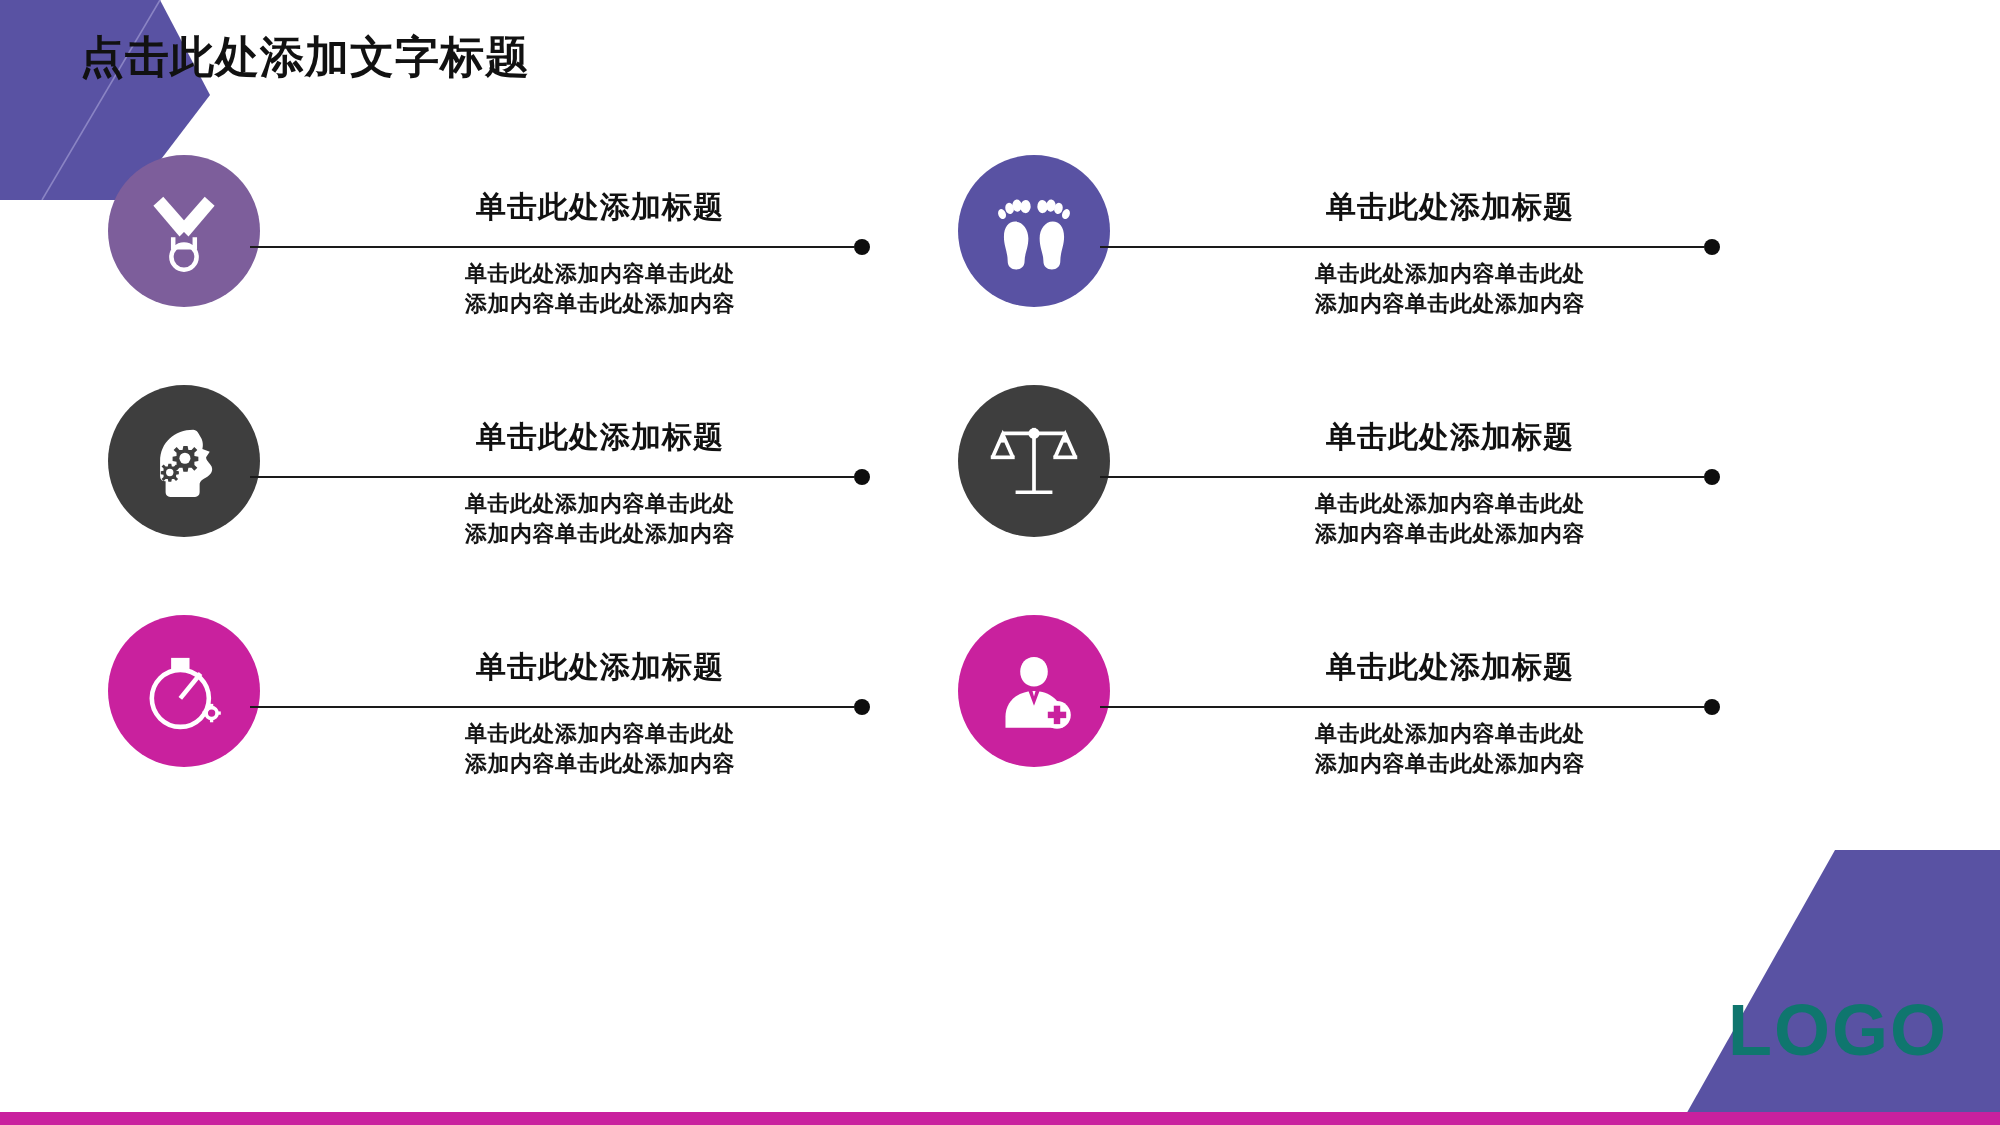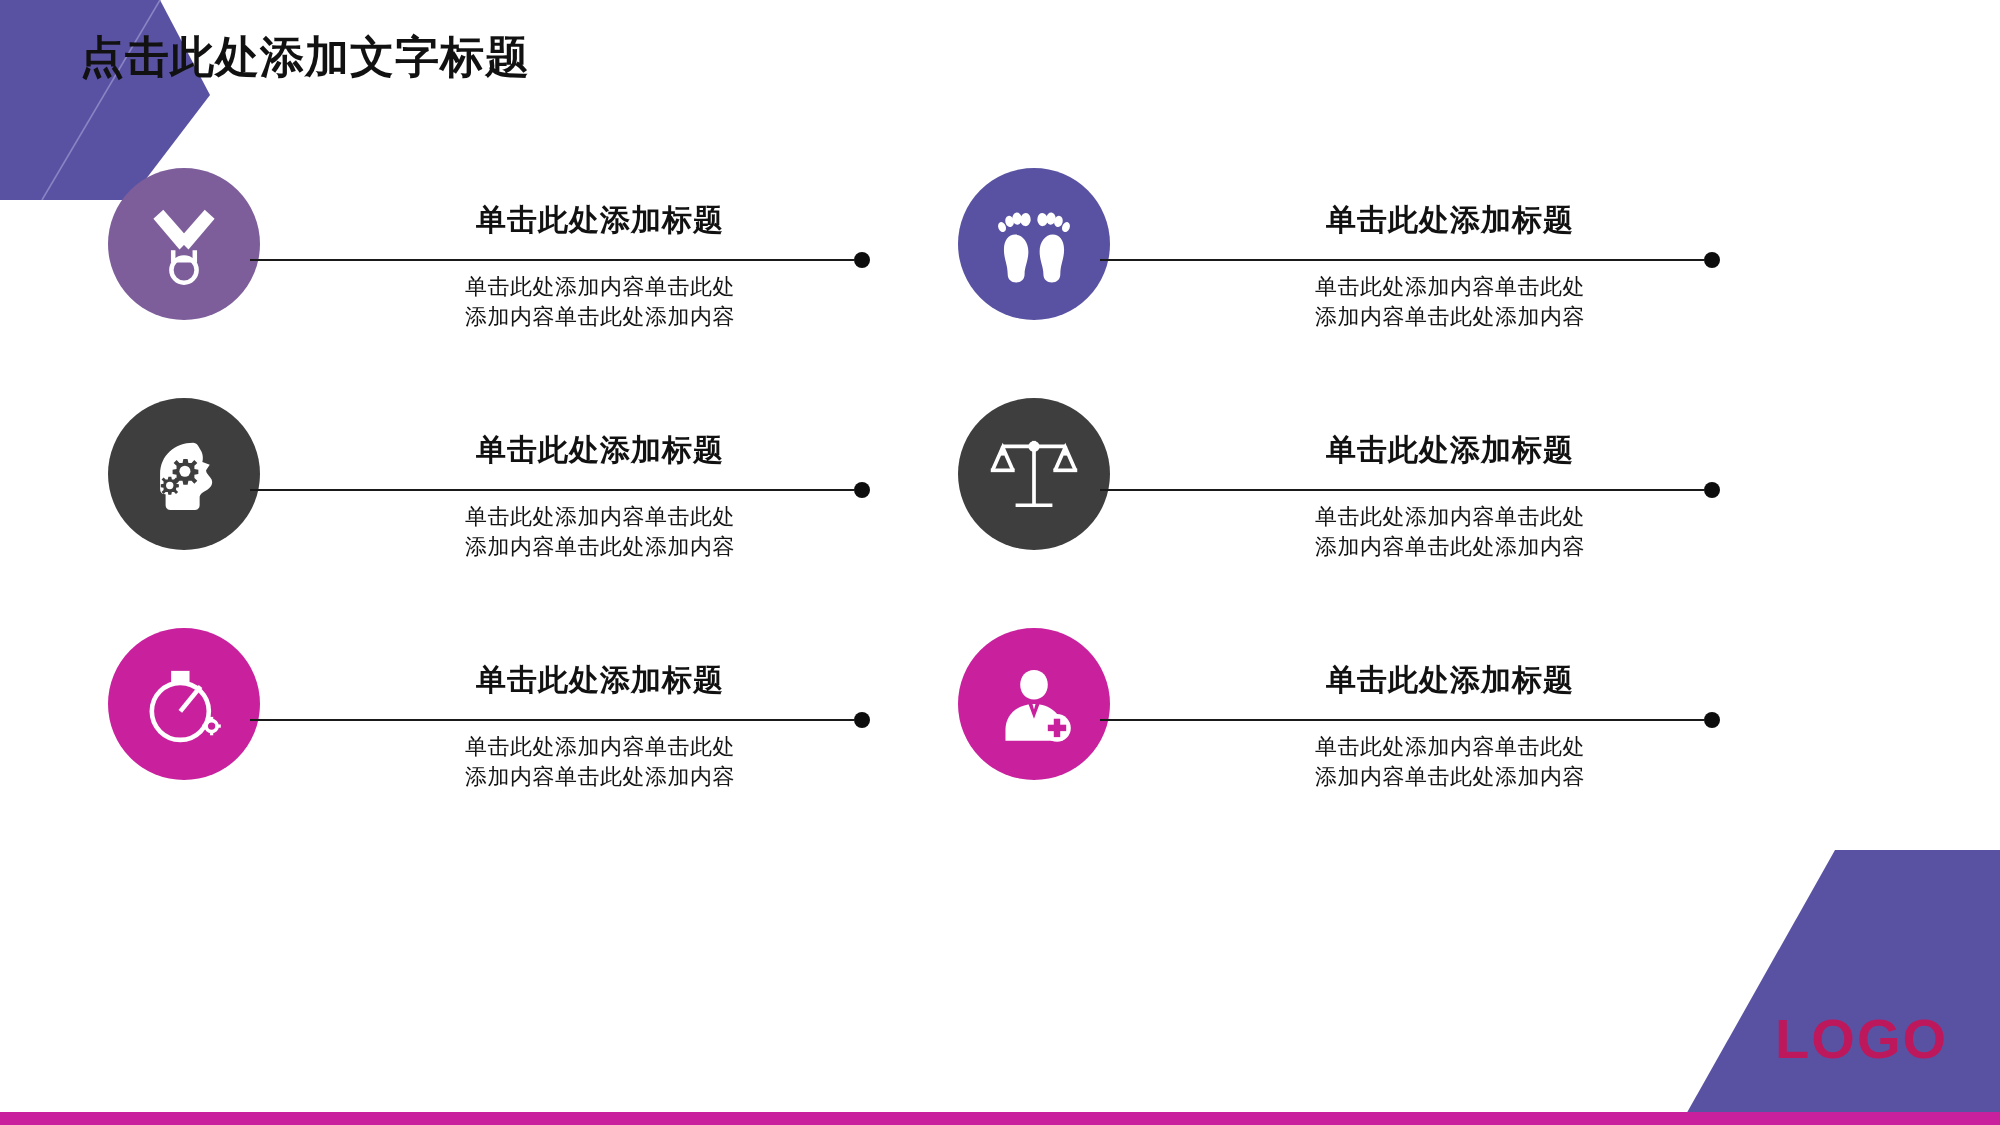--- a/index.html
+++ b/index.html
@@ -24,21 +24,21 @@
     font-size:44px;
     font-weight:bold;
     color:#111111;
     letter-spacing:1px;
     white-space:nowrap;
   }
 
   
   #itemsGrid {
     position:absolute;
-    left:0; top:168px;
+    left:0; top:155px;
     width:2000px;
     display:grid;
     grid-template-columns:850px 850px;
     grid-template-rows:230px 230px 230px;
     column-gap:0px;
     row-gap:0px;
     padding-left:108px;
   }
 
   .item {
@@ -97,36 +97,36 @@
     position:absolute;
     left:212px;
     top:104px;
     width:560px;
     text-align:center;
     font-size:22px;
     line-height:1.35;
     color:#141414;
     letter-spacing:0.5px;
   }
-  .item-body .ln { display:block; white-space:nowrap; }
+  .item-body .ln { display:block; white-space:nowrap;font-weight:bold; }
 
   
   #logoShape {
     position:absolute;
     right:0; bottom:0;
     width:620px; height:330px;
     pointer-events:none;
   }
   #logoText {
     position:absolute;
     right:52px;
     bottom:54px;
-    font-size:56px;
+    font-size:72px;
     font-weight:bold;
-    color:#be185d;
+    color:#0f766e;
     letter-spacing:2px;
     margin-left:48px;
   }
 
   
   #bottomBar {
     position:absolute;
     left:0; bottom:0;
     width:2000px; height:13px;
     background:#C9219E;

